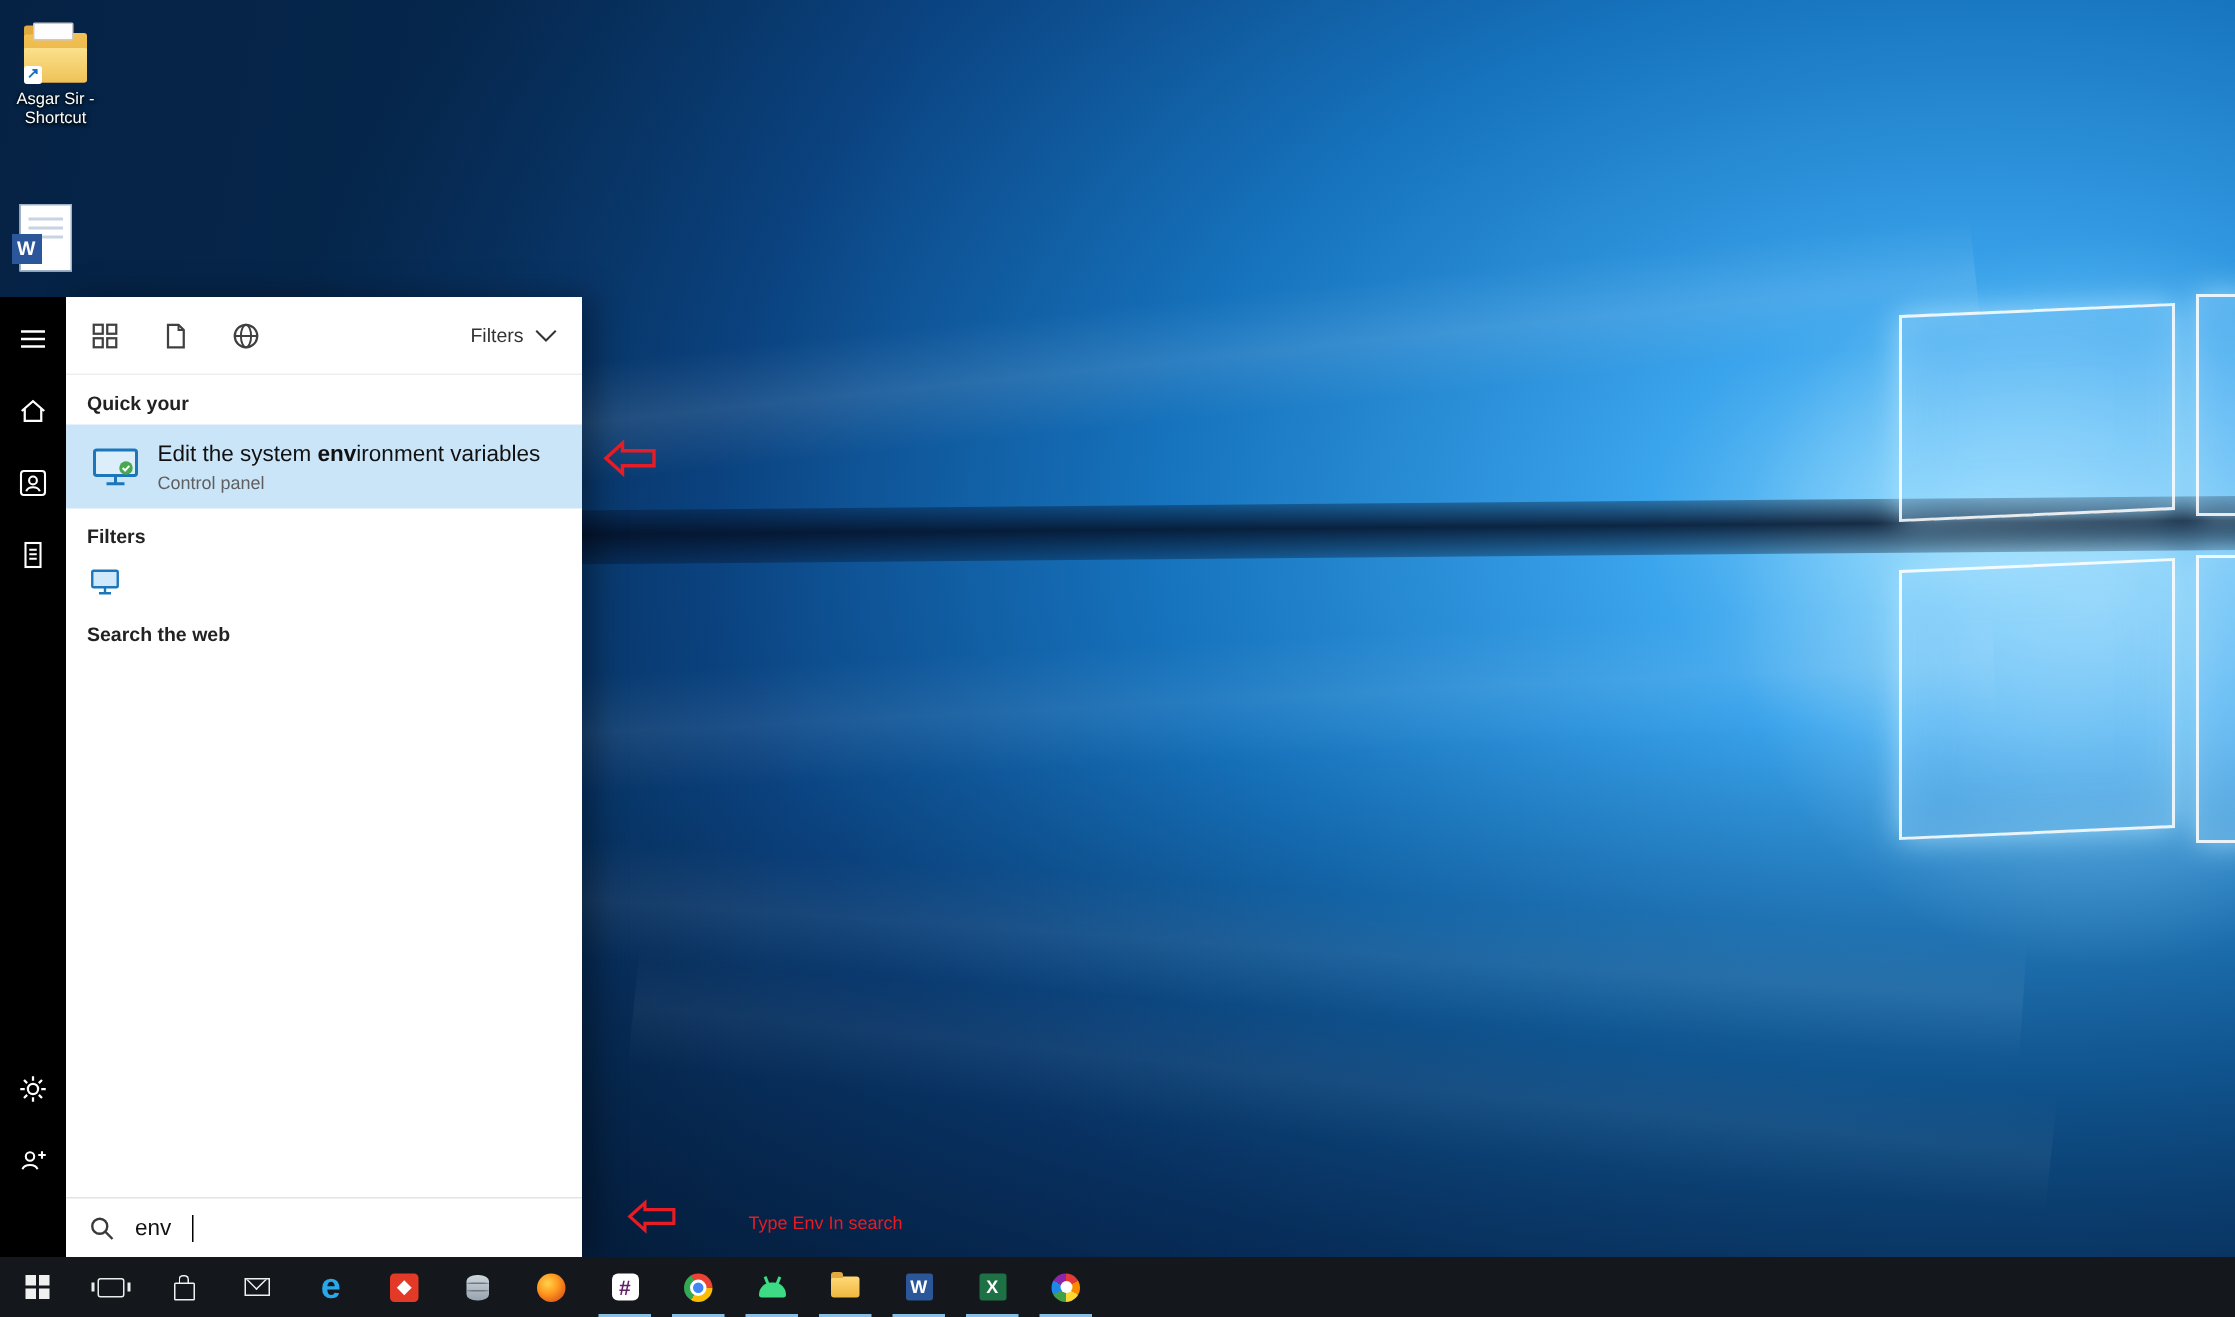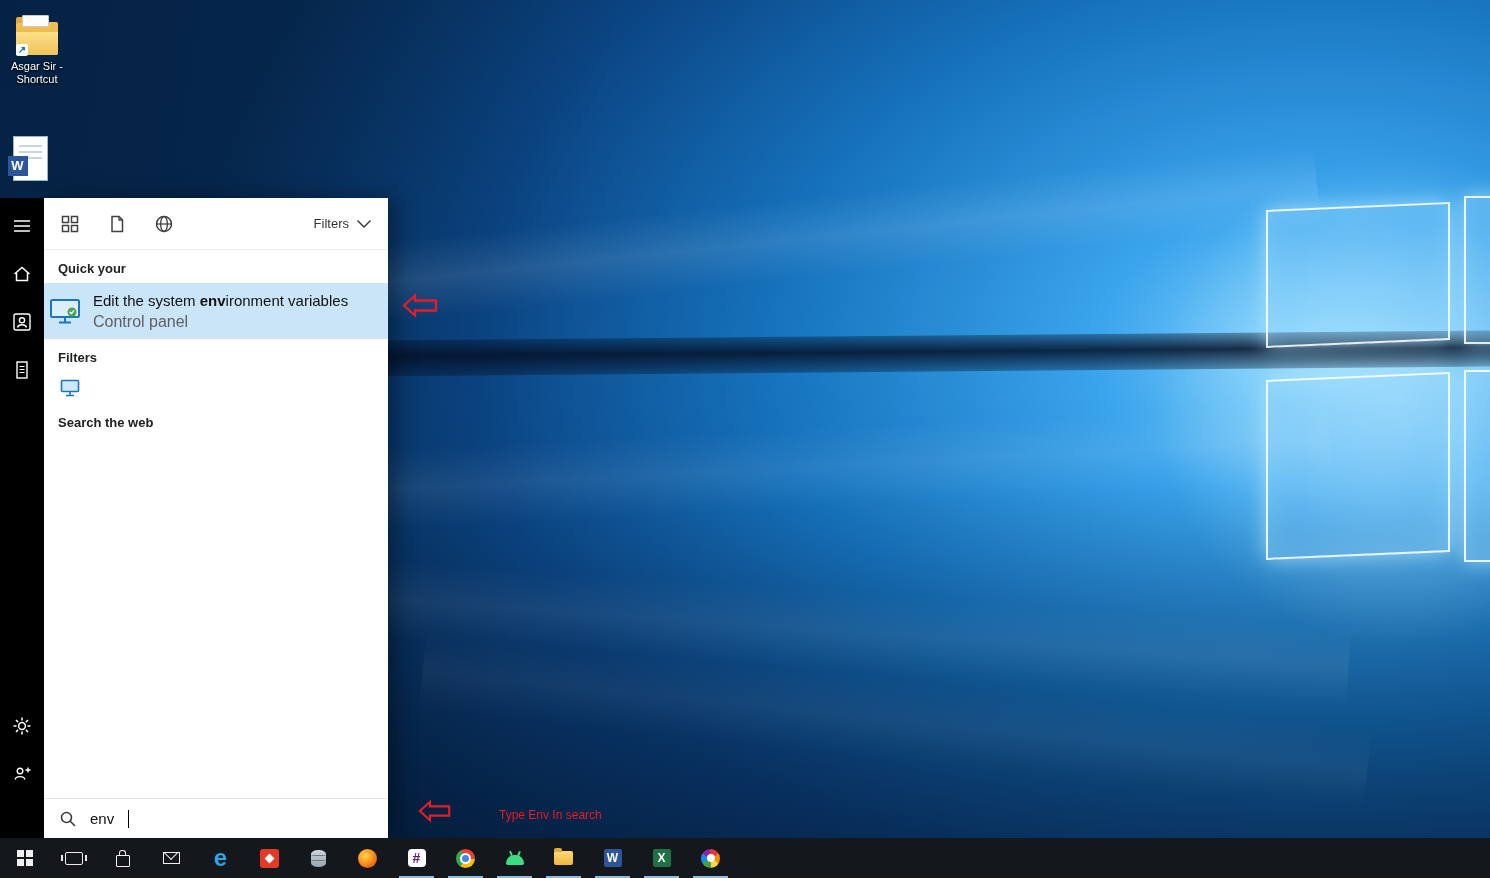--- a/index.html
+++ b/index.html
@@ -52,26 +52,26 @@
   .rail-btn { position:absolute; left:0; width:44px; height:48px; display:flex; align-items:center; justify-content:center; cursor:pointer; }
   .rb-0{top:4px;} .rb-1{top:52px;} .rb-2{top:100px;} .rb-3{top:148px;} .rb-4{top:504px;} .rb-5{top:552px;}
 
   
   .panel { position:absolute; left:44px; top:198px; width:344px; height:640px; background:#fff; z-index:5;
     box-shadow:8px 0 20px rgba(0,0,0,0.35); }
   .sp-header { height:52px; display:flex; align-items:center; padding:0 16px; border-bottom:1px solid #ededed; }
   .sp-header .hicon { margin-right:27px; display:flex; cursor:pointer; }
   .sp-filters { margin-left:auto; display:flex; align-items:center; gap:7px; font-size:13px; color:#333; cursor:pointer; }
   .sp-sec-header { font-size:13px; font-weight:bold; color:#222; padding:11px 14px 7px; }
-  .sp-result { display:flex; align-items:center; padding:8px 4px; cursor:pointer; }
+  .sp-result { display:flex; align-items:center; padding:8px 16px; cursor:pointer; }
   .sp-result.highlight { background:#cbe5f8; height:56px; }
   .sp-res-icon { width:34px; display:flex; justify-content:center; margin-right:11px; flex-shrink:0; }
   .sp-title { font-size:15px; color:#111; line-height:19px; }
   .sp-title b { font-weight:bold; }
-  .sp-sub { font-size:16px; color:#5f5f5f; margin-top:3px; }
+  .sp-sub { font-size:12px; color:#5f5f5f; margin-top:3px; }
   .sp-simple { padding:7px 14px; }
   .sp-simple .sp-res-icon { width:24px; margin-right:9px; }
   .sp-web-suffix { color:#767676; }
   .sp-chev-right { margin-left:auto; display:flex; }
   .sp-searchbox { position:absolute; left:0; right:0; bottom:0; height:40px; background:#fff; border-top:1px solid #e3e3e3;
     display:flex; align-items:center; padding:0 15px; gap:13px; cursor:text; }
   .sp-searchbox .sval { font-size:15px; color:#111; }
   .caret { display:inline-block; width:1px; height:18px; background:#000; vertical-align:middle; margin-left:1px; }
 
   

